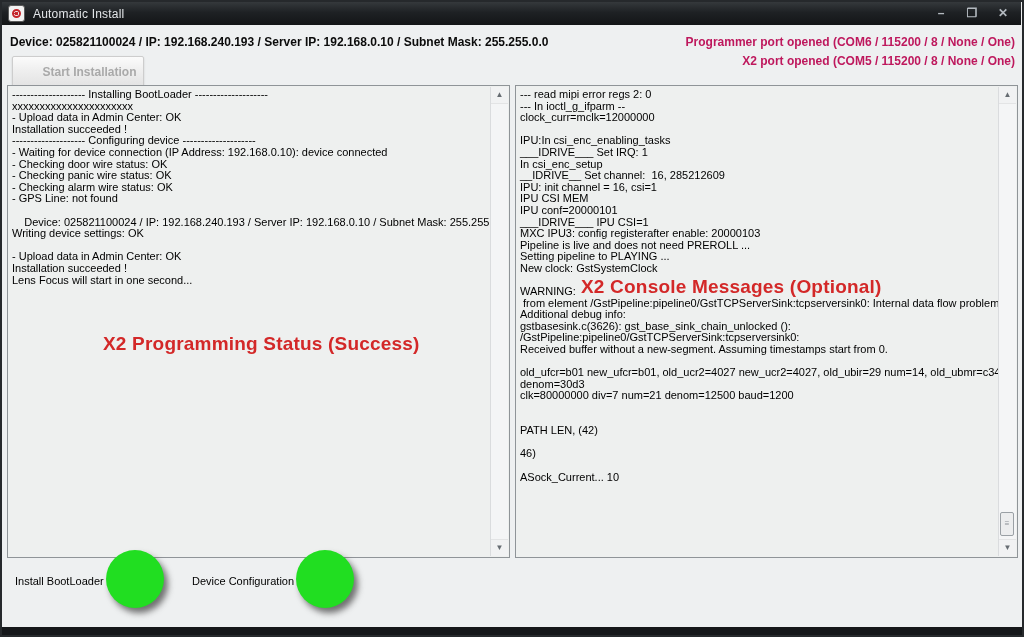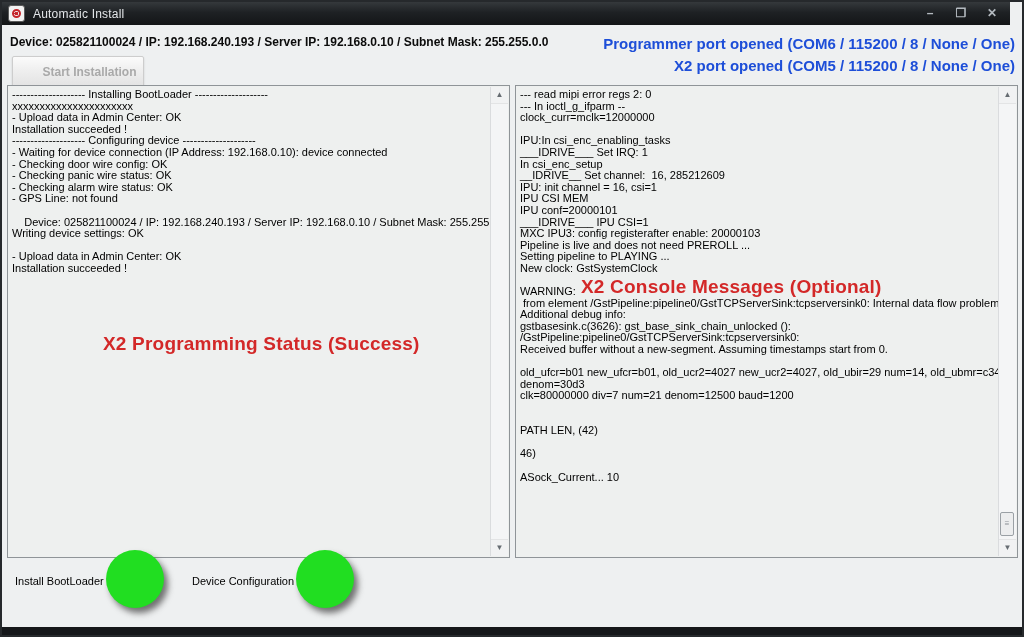--- a/index.html
+++ b/index.html
@@ -6,21 +6,21 @@
     margin: 0; padding: 0;
     width: 1024px; height: 637px;
     font-family: "Liberation Sans", sans-serif;
     background: #eef0f1;
     overflow: hidden;
   }
   body { position: relative; box-sizing: border-box; border: 2px solid #26292c; }
 
   
   .titlebar {
-    position: absolute; left: 0; top: 0; right: 12px; height: 23px;
+    position: absolute; left: 0; top: 0; right: 1px; height: 23px;
     background: linear-gradient(180deg, #35393c 0%, #1e2124 45%, #131517 100%);
   }
   .app-icon {
     position: absolute; left: 6px; top: 3px; width: 17px; height: 17px;
     background: #f2f2f2; border-radius: 3px; border: 1px solid #5a5a5a;
     box-sizing: border-box;
   }
   .app-icon-ring {
     position: absolute; left: 3px; top: 3px; width: 9px; height: 9px;
     border: 2px solid #c5262c; border-radius: 50%; box-sizing: border-box;
@@ -35,21 +35,21 @@
     color: #b3b9bf; font-size: 12px; font-weight: bold;
   }
   .win-btn { width: 16px; text-align: center; cursor: default; line-height: 17px; }
 
   
   .hdr-device {
     position: absolute; left: 8px; top: 33px;
     font-size: 12px; font-weight: bold; color: #0b0b0b;
   }
   .hdr-right { position: absolute; right: 7px; top: 33px; text-align: right; }
-  .hdr-right div { font-size: 15px; font-weight: bold; color: #1d4ed8; margin-bottom: 5px; }
+  .hdr-right div { font-size: 12px; font-weight: bold; color: #be185d; margin-bottom: 5px; }
   .start-btn {
     position: absolute; left: 10px; top: 54px; width: 132px; height: 31px;
     background: linear-gradient(180deg, #fbfbfb 0%, #efefef 45%, #e3e3e3 100%);
     border: 1px solid #cdcdcd; border-radius: 2px;
     font-family: "Liberation Sans", sans-serif;
     font-size: 12px; font-weight: bold; color: #a9a9a9;
     box-shadow: 0 1px 2px rgba(0,0,0,0.15);
     padding-left: 29px;
   }
 
@@ -137,30 +137,31 @@
 <button class="start-btn" disabled="">Start Installation</button>
 
 <div class="log-panel panel-left">
   <div class="log-lines">
       <div class="log-line">-------------------- Installing BootLoader --------------------</div>
       <div class="log-line">xxxxxxxxxxxxxxxxxxxxxx</div>
       <div class="log-line">- Upload data in Admin Center: OK</div>
       <div class="log-line">Installation succeeded !</div>
       <div class="log-line">-------------------- Configuring device --------------------</div>
       <div class="log-line">- Waiting for device connection (IP Address: 192.168.0.10): device connected</div>
-      <div class="log-line">- Checking door wire config: OK</div>
+      <div class="log-line">- Checking door wire status: OK</div>
       <div class="log-line">- Checking panic wire status: OK</div>
       <div class="log-line">- Checking alarm wire status: OK</div>
       <div class="log-line">- GPS Line: not found</div>
       <div class="log-line">&nbsp;</div>
       <div class="log-line">    Device: 025821100024 / IP: 192.168.240.193 / Server IP: 192.168.0.10 / Subnet Mask: 255.255.0.0</div>
       <div class="log-line">Writing device settings: OK</div>
       <div class="log-line">&nbsp;</div>
       <div class="log-line">- Upload data in Admin Center: OK</div>
       <div class="log-line">Installation succeeded !</div>
+      <div class="log-line">Lens Focus will start in one second...</div>
     </div>
   <div class="annotation anno-left">X2 Programming Status (Success)</div>
   <div class="scrollbar">
     <div class="sb-btn sb-up">▲</div>
     <div class="sb-btn sb-down">▼</div>
   </div>
 </div>
 
 <div class="log-panel panel-right">
   <div class="log-lines">

